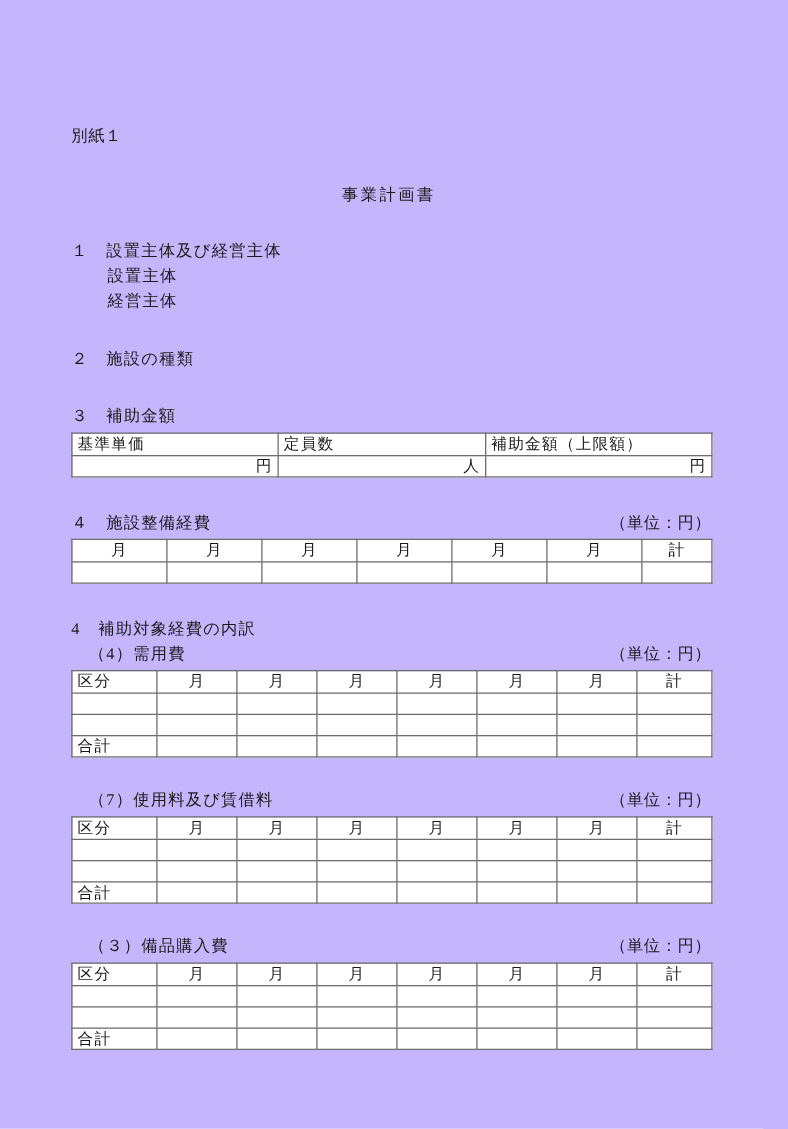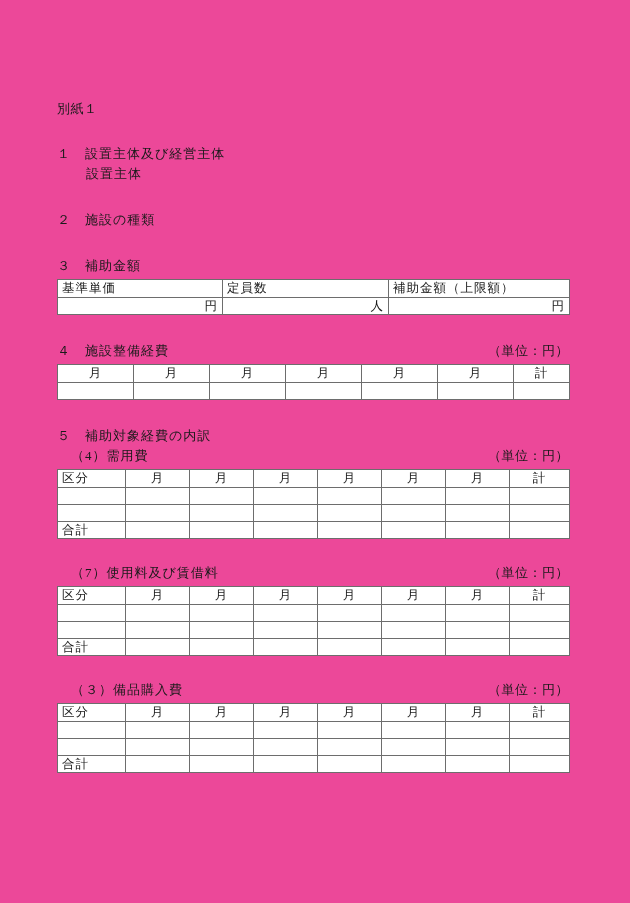--- a/index.html
+++ b/index.html
@@ -11,21 +11,21 @@
     height: 903px;
     background: #fbfbfb;
     font-family: "Liberation Serif", "DejaVu Serif", serif;
     color: #1a1a1a;
     overflow: hidden;
   }
   .page {
     position: relative;
     width: 630px;
     height: 903px;
-    background: #ec4899;
+    background: #c4b5fd;
     box-sizing: border-box;
   }
   .content {
     position: absolute;
     left: 57px;
     top: 100px;
     width: 512px;
   }
 
   
@@ -104,24 +104,26 @@
   .tbl-gap { margin-top: 24px; }
 </style>
 </head>
 <body>
 
 <div class="page">
   <div class="content">
 
     <div class="doc-ref">別紙１</div>
 
+    <div class="doc-title">事業計画書</div>
 
     <div class="section">
       <div class="section-head">１　設置主体及び経営主体</div>
       <div class="sub-line">設置主体</div>
+      <div class="sub-line">経営主体</div>
     </div>
 
     <div class="section">
       <div class="section-head">２　施設の種類</div>
     </div>
 
     <div class="section">
       <div class="section-head">３　補助金額</div>
       <table>
         <colgroup>
@@ -176,21 +178,21 @@
             <td class="r"></td>
             <td class="r"></td>
             <td class="r"></td>
             <td class="r"></td>
           </tr>
         </tbody>
       </table>
     </div>
 
     <div class="section">
-      <div class="section-head">５　補助対象経費の内訳</div>
+      <div class="section-head">4　補助対象経費の内訳</div>
 
       <div class="row-between">
         <div class="sub-head">（4）需用費</div>
         <div class="unit-note">（単位：円）</div>
       </div>
       <table>
         <colgroup>
           <col style="width:68px">
             <col style="width:64px">
             <col style="width:64px">

